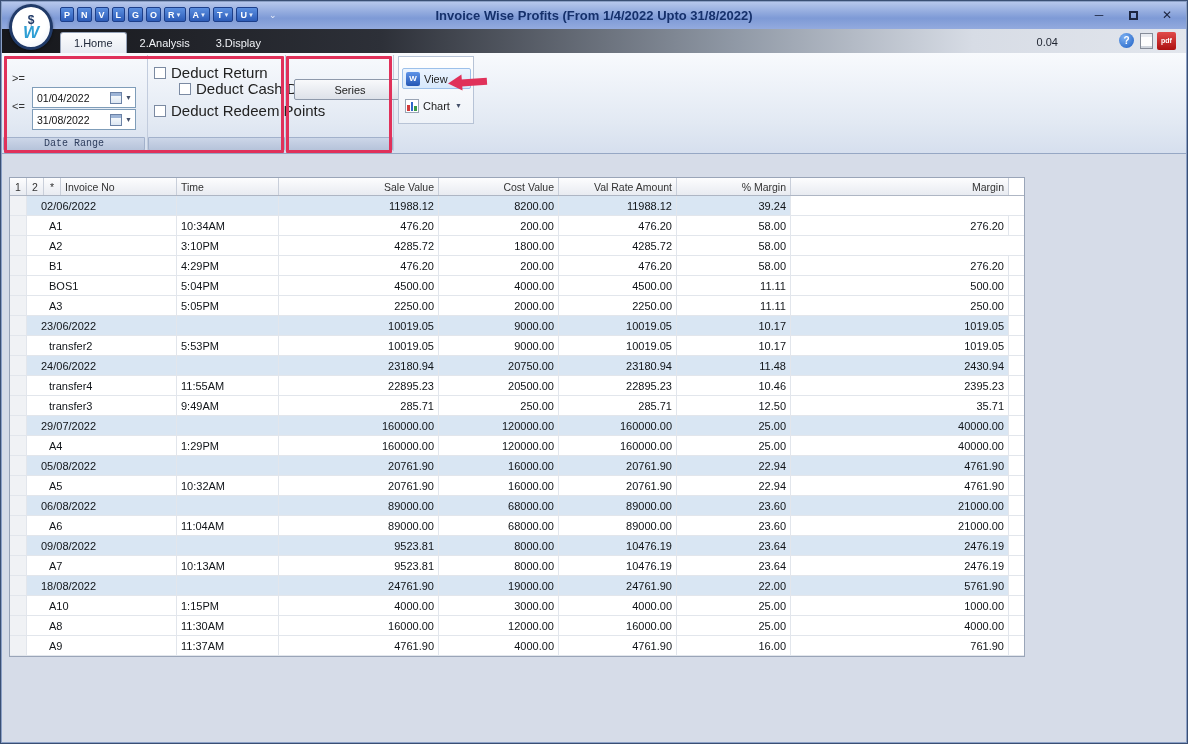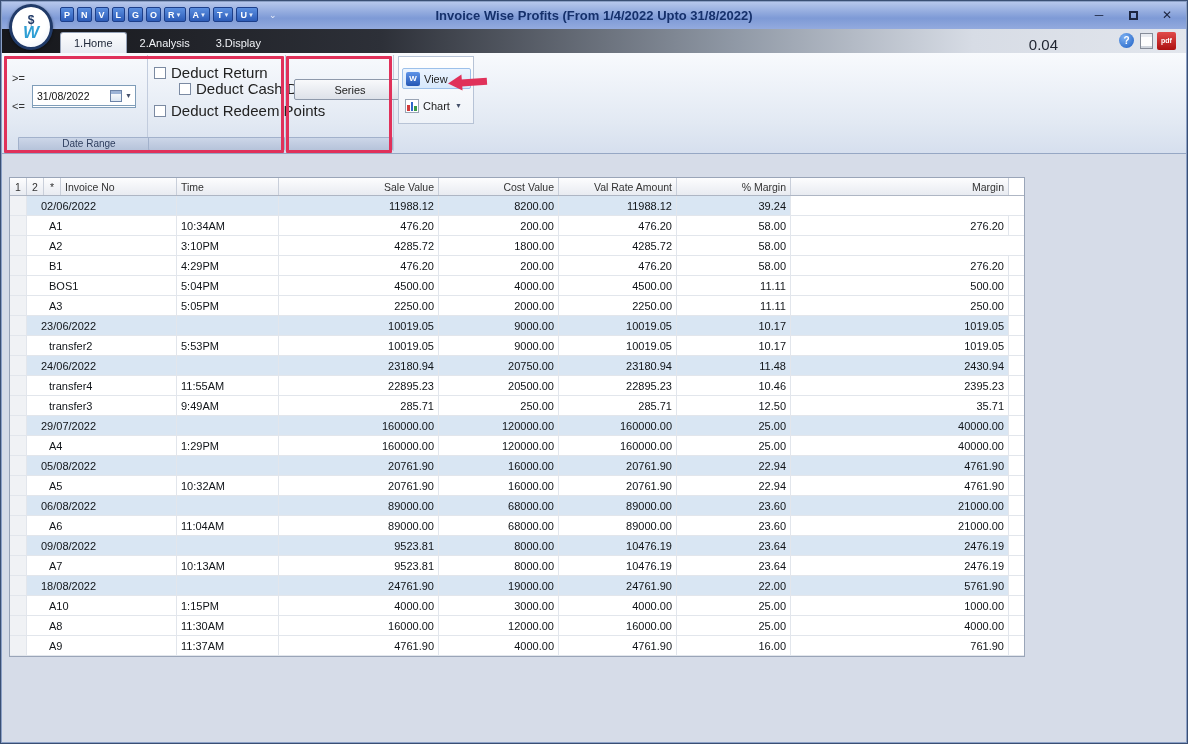--- a/index.html
+++ b/index.html
@@ -31,21 +31,21 @@
   .qa-caret { font-size:6px; color:#e6eefc; }
   .qa-overflow { margin-left:8px; color:#e9eefb; font-size:9px; }
 
   
   .tabstrip { position:absolute; left:1px; top:28px; right:1px; height:24px;
     background:linear-gradient(to right,#16171b,#2d3038 32%,#9099a6 62%,#d7dce5 82%,#e2e6ed);
     display:flex; align-items:flex-end; padding-left:58px; }
   .tab { height:21px; padding:0 13px; font-size:11px; color:#f0f2f6; display:flex; align-items:center; }
   .tab.active { background:linear-gradient(#fbfcfd,#e7ebf2); color:#20293a;
     border:1px solid #97a4b9; border-bottom:none; border-radius:3px 3px 0 0; }
-  .version { position:absolute; right:128px; top:7px; font-size:15px; color:#1f2430; }
+  .version { position:absolute; right:128px; top:7px; font-size:11px; color:#1f2430; }
   .help-icon { position:absolute; right:52px; top:4px; width:15px; height:15px; border-radius:50%;
     background:radial-gradient(circle at 35% 30%, #7cb0f2, #1d5fc4); color:#fff; font-size:10px;
     font-weight:bold; text-align:center; line-height:15px; }
   .doc-icon { position:absolute; right:33px; top:4px; width:13px; height:16px; background:#fdfdfd;
     border:1px solid #868c98; box-shadow:inset 0 -2px 0 #cfd4dc, inset 0 3px 0 #e8ebf0; }
   .pdf-icon { position:absolute; right:10px; top:3px; width:19px; height:18px;
     background:linear-gradient(#e14b4b,#ad1010); border-radius:2px; color:#fff; font-size:7px;
     font-weight:bold; text-align:center; line-height:18px; }
 
   
@@ -196,26 +196,26 @@
     <div class="grp-div" style="left:283px"></div>
     <div class="grp-div" style="left:391px"></div>
 
     <span class="op-label" style="left:10px;top:19px;">&gt;=</span>
     <div class="date-input" style="left:30px;top:16px;margin-top:18px;">
       <span class="val">01/04/2022</span>
       <span class="cal-icon"></span>
       <span class="dd-caret">▼</span>
     </div>
     <span class="op-label" style="left:10px;top:47px;">&lt;=</span>
-    <div class="date-input" style="left:30px;top:32px;">
+    <div class="date-input" style="left:30px;top:56px;">
       <span class="val">31/08/2022</span>
       <span class="cal-icon"></span>
       <span class="dd-caret">▼</span>
     </div>
-    <div class="grp-bar" style="left:16px;width:142px;">Date Range</div>
+    <div class="grp-bar" style="left:1px;width:142px;font-family:Liberation Mono, monospace;">Date Range</div>
 
     <div id="checkboxes">
         <div class="chk-row" style="top: 12px;">
           <div class="chk-box"></div>
           <div class="chk-label">Deduct Return</div>
         </div>
         <div class="chk-row" style="top: 28px; padding-left: 25px;">
           <div class="chk-box"></div>
           <div class="chk-label">Deduct Cash Disc</div>
         </div>

